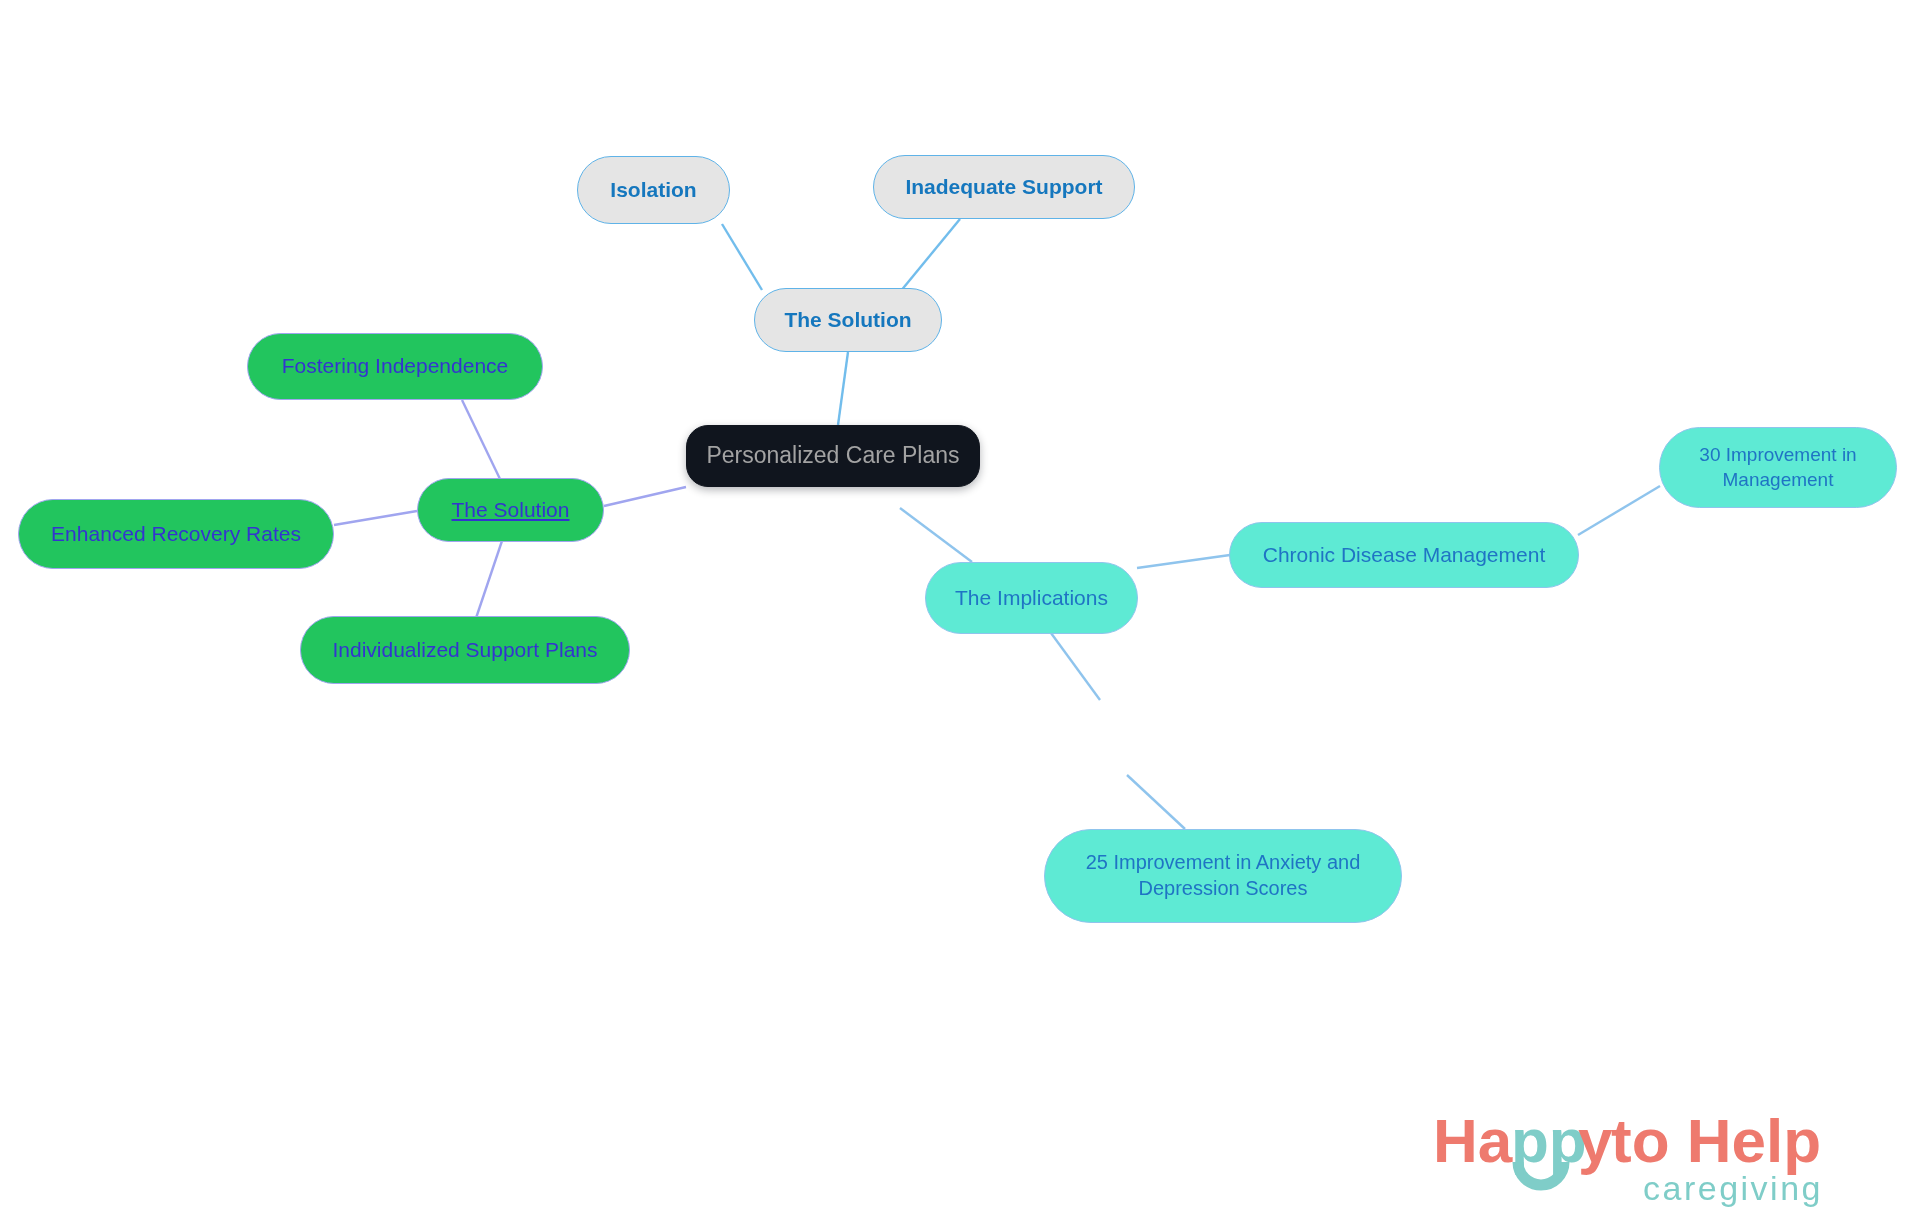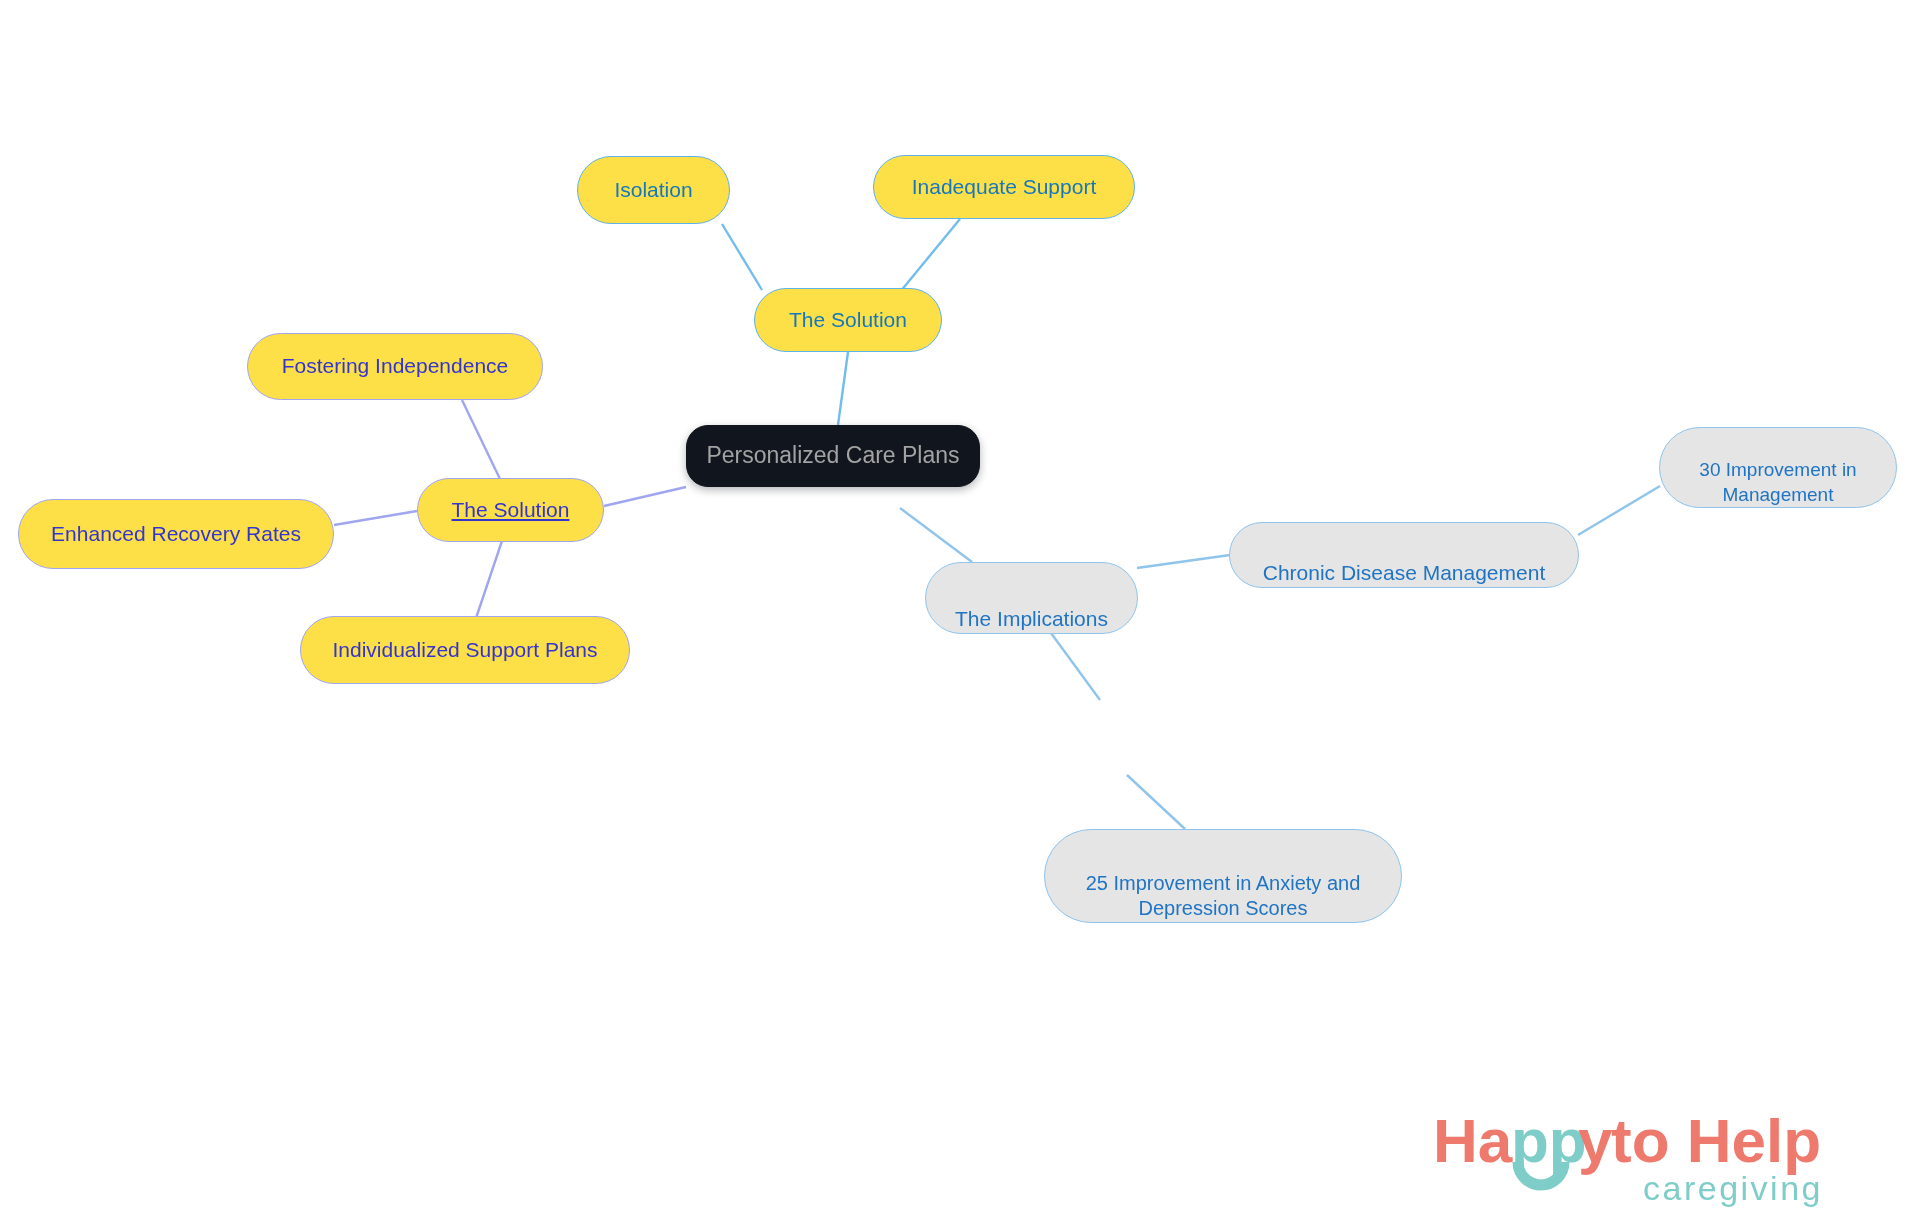--- a/index.html
+++ b/index.html
@@ -50,39 +50,39 @@
   .node.root {
     background: #10151e;
     border-color: #10151e;
     color: #a3a3a3;
     font-size: 23px;
     border-radius: 22px;
     box-shadow: 0 3px 9px rgba(10, 14, 22, 0.30);
   }
 
   .node.problem {
-    background: #fde047;
+    background: #e5e5e5;
     border-color: #5fb3e8;
     color: #1577be;
     font-size: 21px;
+    font-weight: bold;
   }
 
   .node.solution {
-    background: #fde047;
+    background: #22c55e;
     border-color: #a0a5ef;
     color: #3434cf;
     font-size: 21px;
   }
 
   .node.implication {
-    background: #e5e5e5;
+    background: #5eead4;
     border-color: #8fc4ed;
     color: #1f74c4;
     font-size: 21px;
-    align-items: flex-end;
   }
 
   #logo {
     position: absolute;
     left: 1415px;
     top: 1100px;
     width: 470px;
     height: 108px;
   }
 </style>

